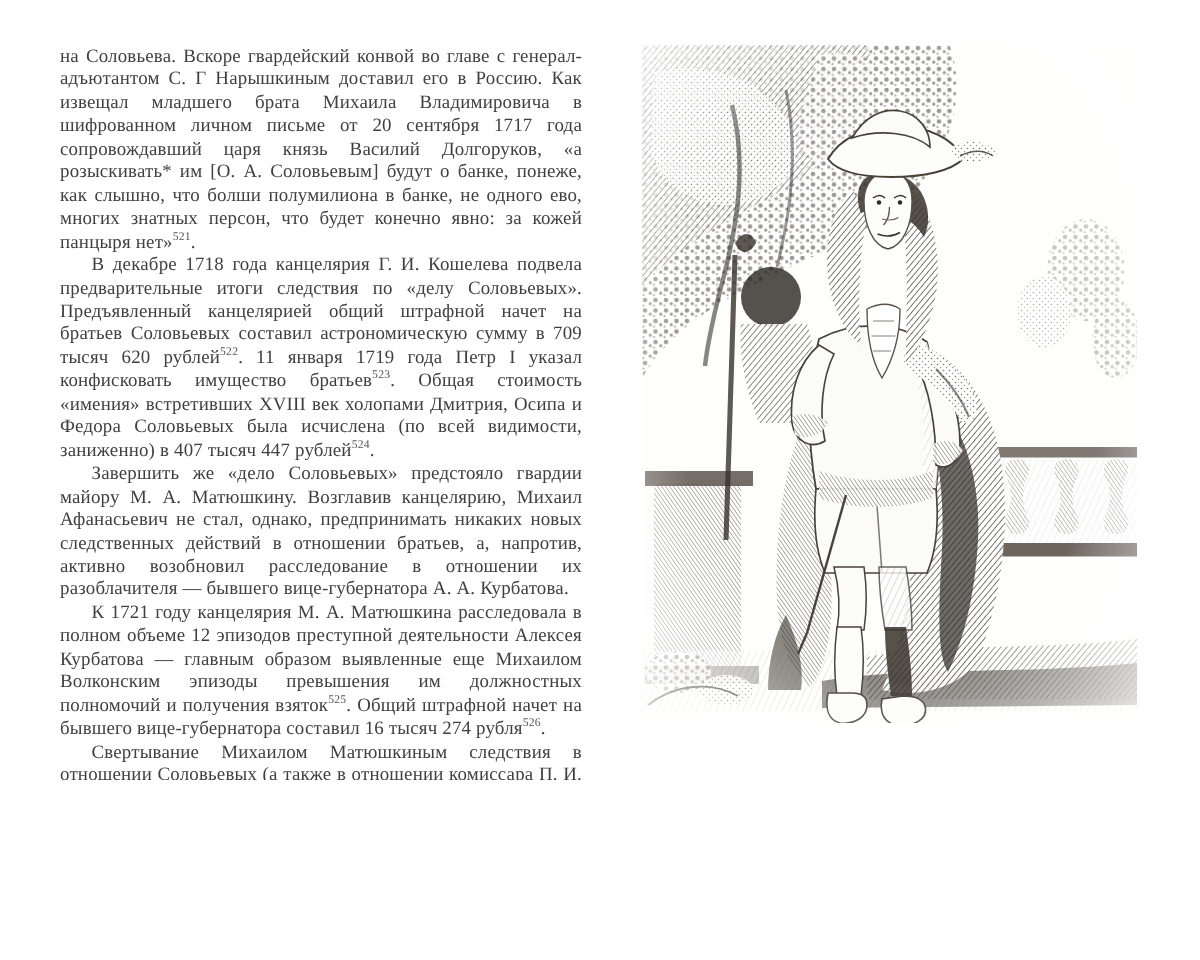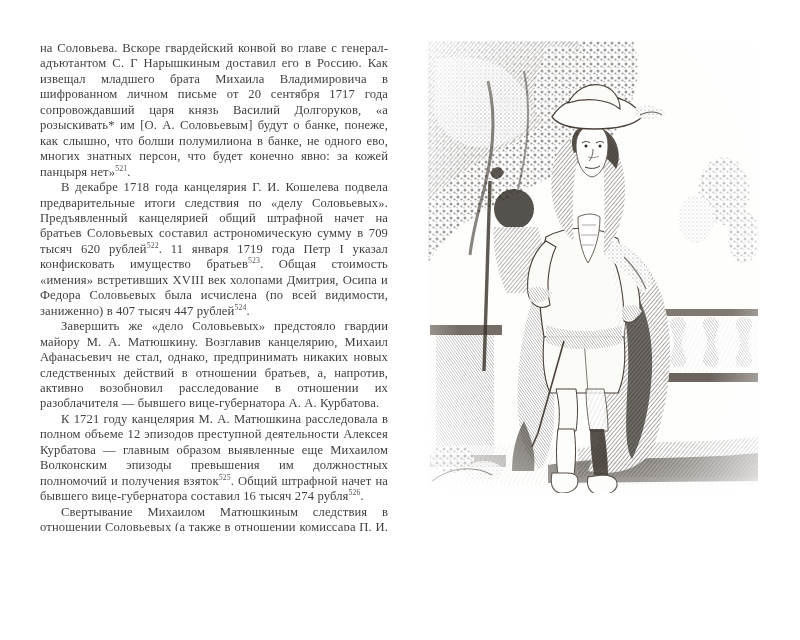--- a/index.html
+++ b/index.html
@@ -9,21 +9,20 @@
     background: #ffffff;
   }
   .page {
     position: relative;
     width: 800px;
     height: 520px;
     background: #ffffff;
     overflow: hidden;
     font-family: "Liberation Serif", "DejaVu Serif", serif;
     color: #3b3b3b;
-    margin-top: 11px;
   }
 
   
   .text-column {
     position: absolute;
     left: 40px;
     top: 30px;
     width: 348px;
   }
   .para {

